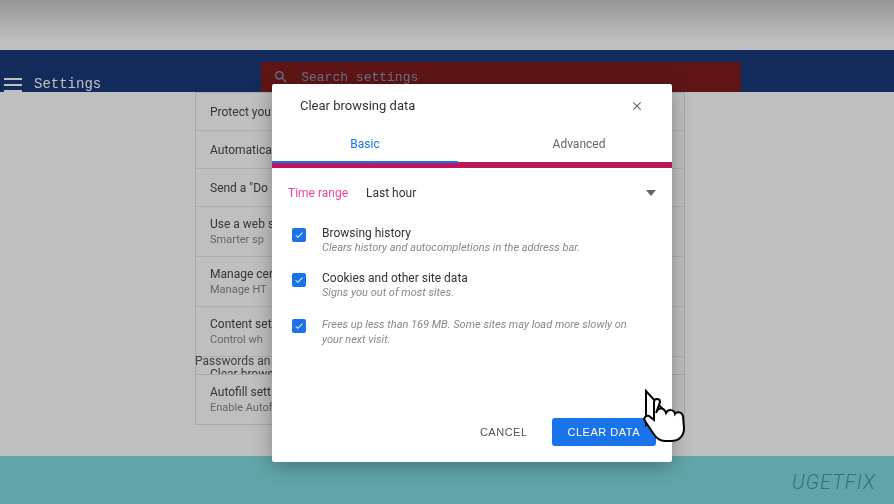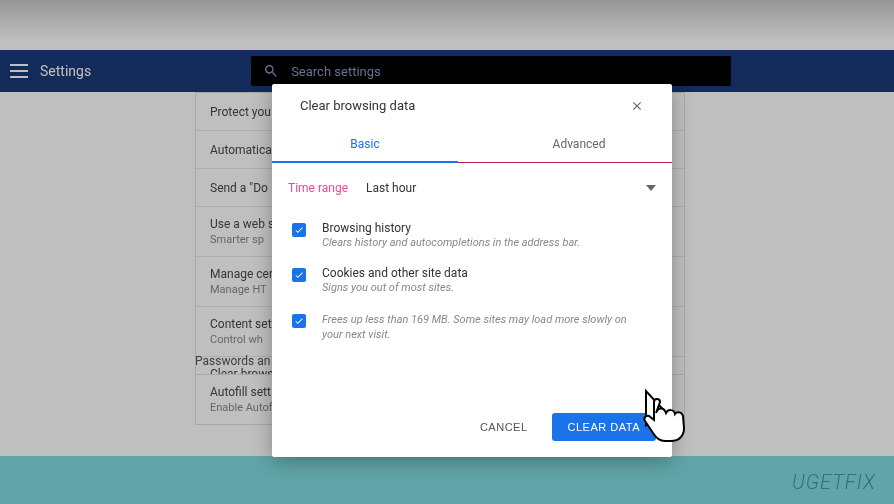--- a/index.html
+++ b/index.html
@@ -25,35 +25,36 @@
   height: 40px;
   background: linear-gradient(to bottom, #c8c8c8, #fff);
 }
 .header-bar {
   position: absolute;
   top: 50px;
   left: 0; right: 0;
   height: 42px;
   background: #1a3a7a;
   display: flex;
-  align-items: center;
-  padding-left: 10px;
+  align-items: flex-end;
+  padding-left: 4px;
+  font-family: Liberation Mono, monospace;
 }
 .menu-icon {
   width: 18px; height: 14px;
   fill: #fff;
   margin-right: 12px;
 }
 .header-title {
   color: #fff;
   font-size: 14px;
   font-weight: 400;
 }
 .search-box {
-  background: #000000;
+  background: #7f1d1d;
   margin-left: 160px;
   height: 30px;
   width: 480px;
   display: flex;
   align-items: center;
   padding-left: 12px;
   border-radius: 2px;
 }
 .search-icon {
   width: 16px; height: 16px;
@@ -139,21 +140,21 @@
   font-size: 13px;
   color: #333;
 }
 .close-btn {
   width: 14px; height: 14px;
   cursor: pointer;
   fill: #666;
 }
 .tabs {
   display: flex;
-  border-bottom: 1px solid #be185d;
+  border-bottom: 6px solid #be185d;
   gap: 28px;
 }
 .tab {
   flex: 1;
   text-align: center;
   padding: 10px 0;
   font-size: 12px;
   color: #666;
   cursor: pointer;
 }

